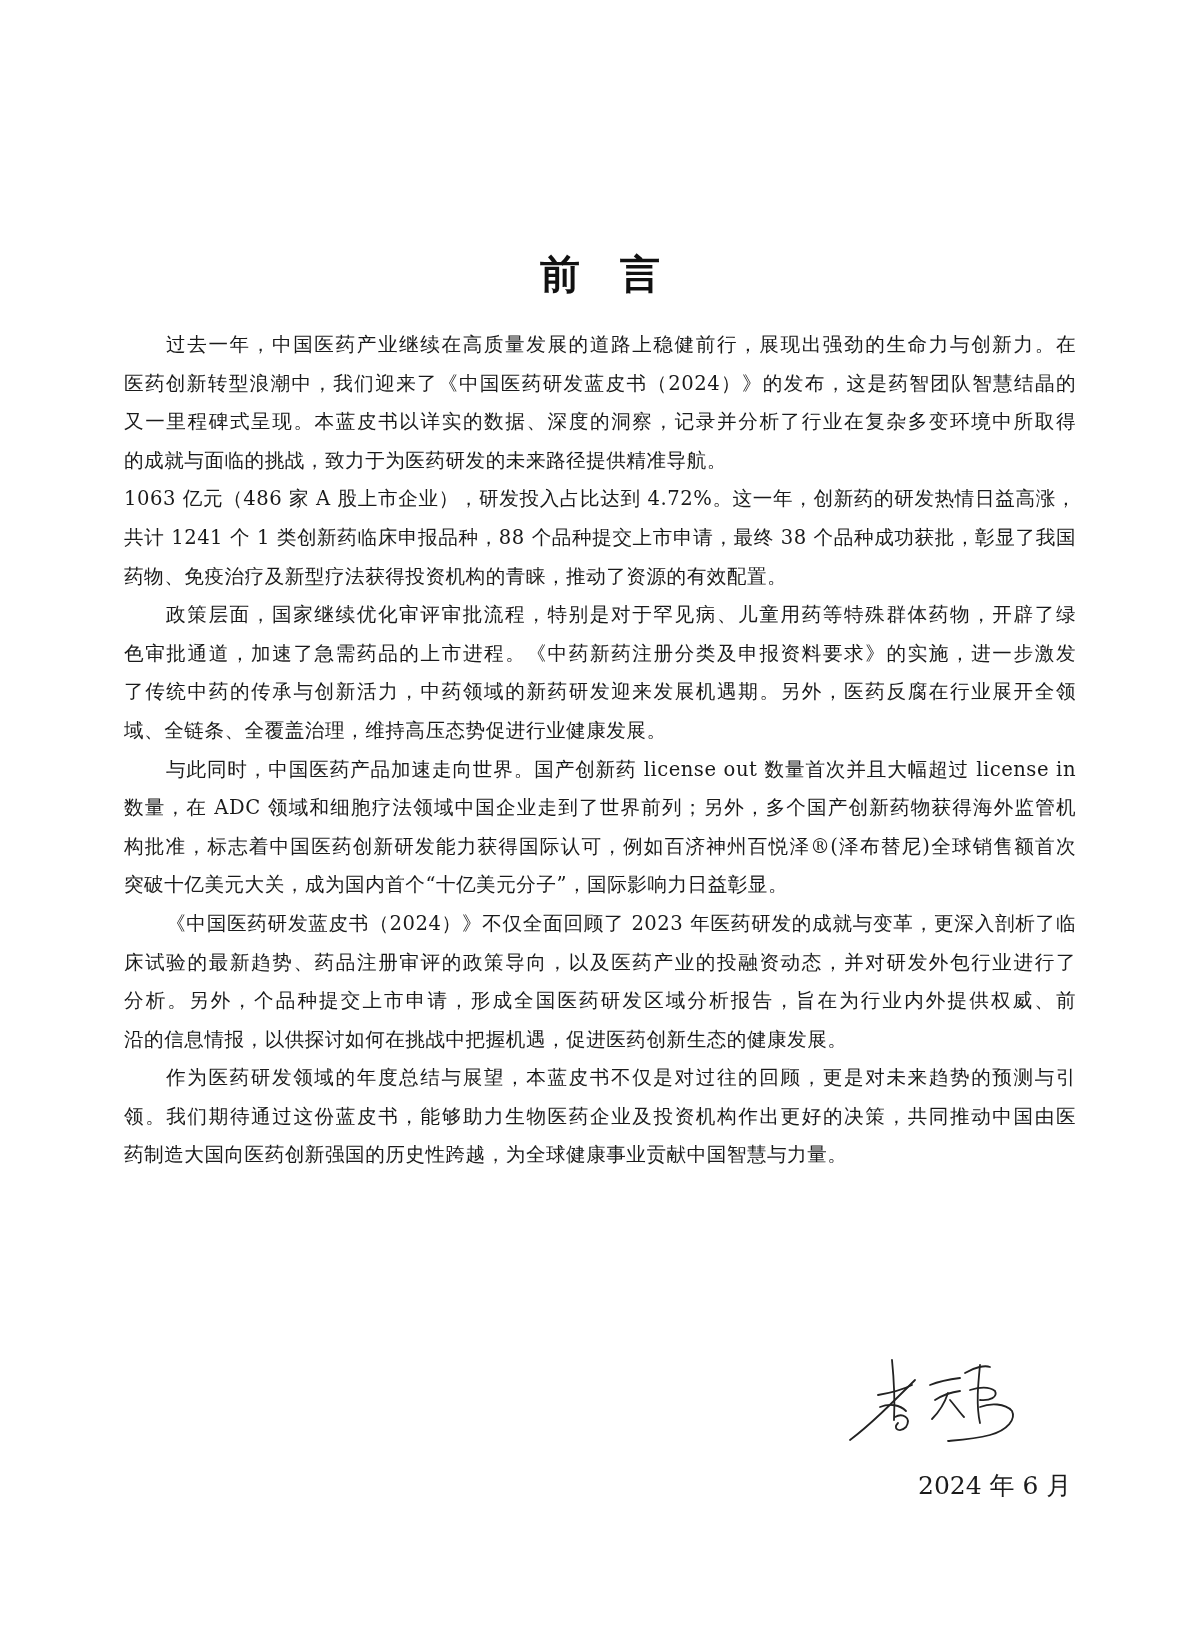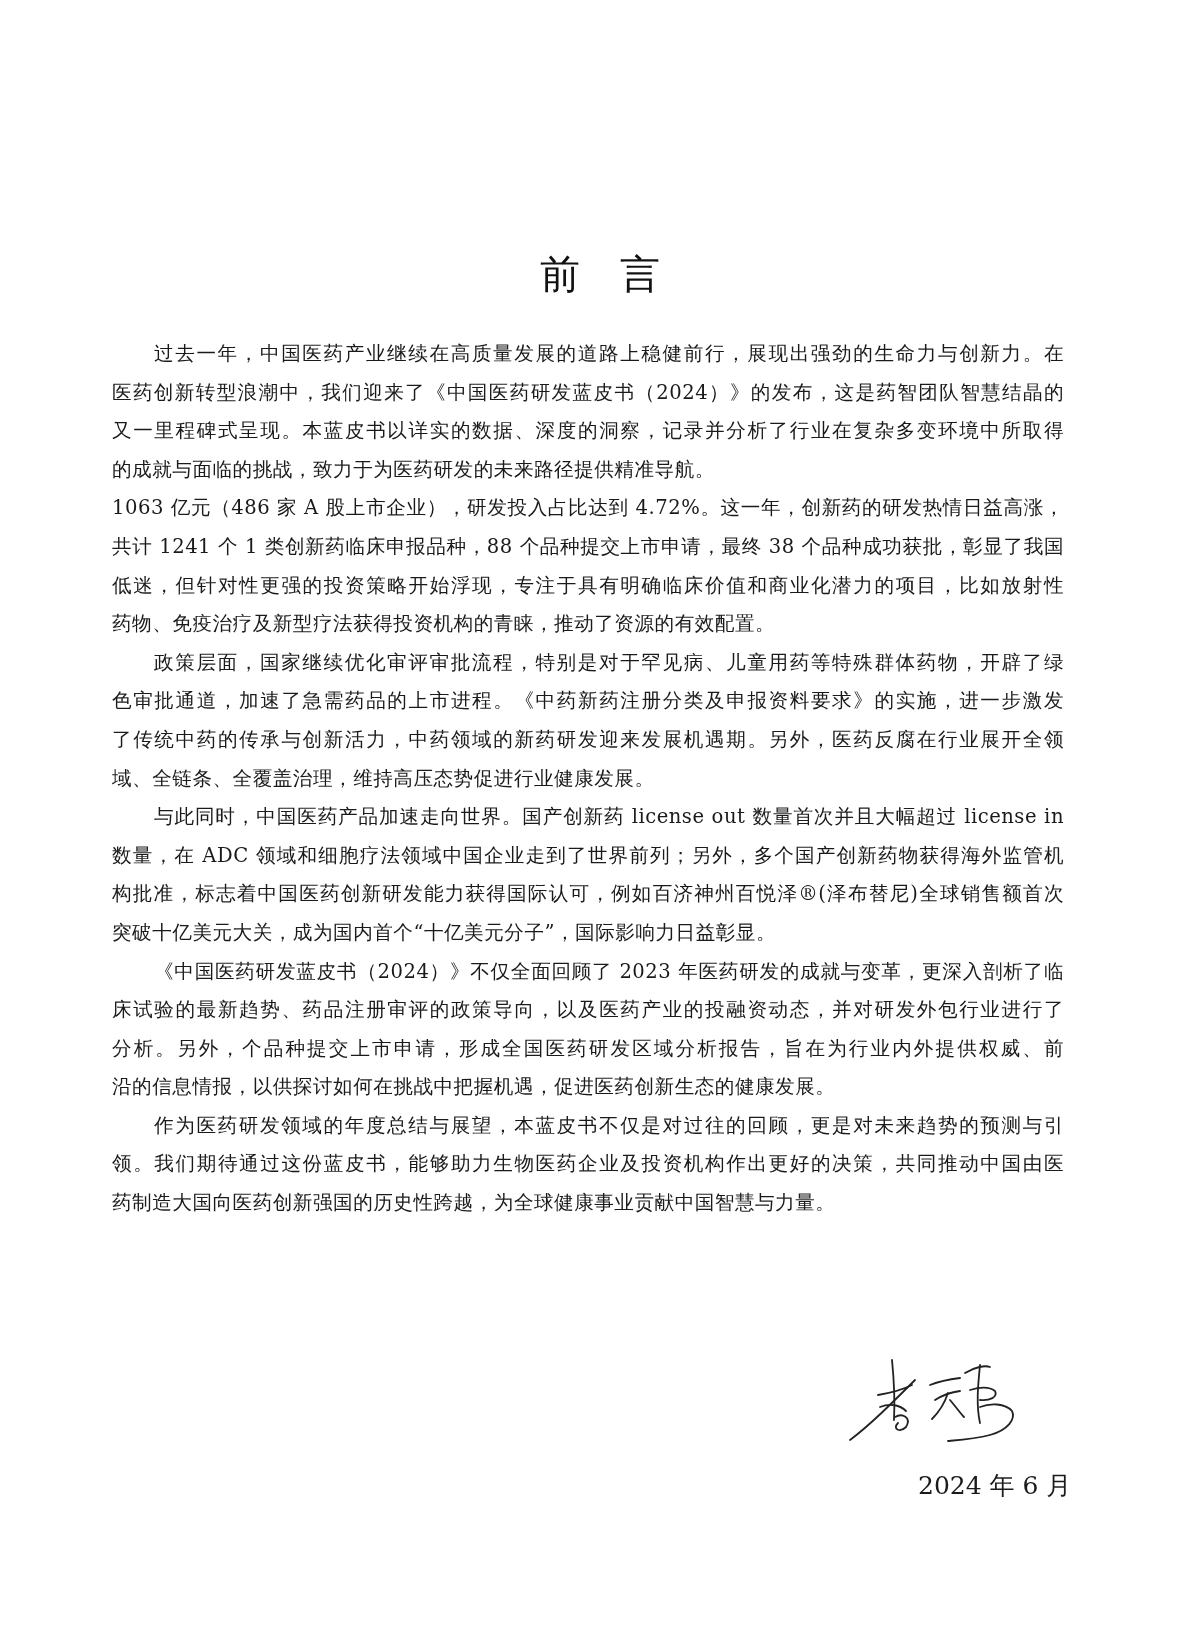--- a/index.html
+++ b/index.html
@@ -1,21 +1,21 @@
 <!DOCTYPE html>
 <html><head>
 <meta charset="utf-8">
 <style>
   html, body { margin: 0; padding: 0; background: #ffffff; }
   body { width: 1200px; height: 1630px; position: relative; overflow: hidden;
          font-family: "DejaVu Serif", "Liberation Serif", serif; color: #1a1a1a; }
   .page { position: absolute; left: 0; top: 0; width: 1200px; height: 1630px; }
   .title { position: absolute; top: 222px; left: 0; width: 1200px; text-align: center;
-           font-size: 40px; letter-spacing: 40px; text-indent: 40px; color: #111; font-weight: normal; line-height: 50px; }
-  .body { position: absolute; left: 112px; top: 326px; width: 952px; margin-top: 9px; }
+           font-size: 40px; letter-spacing: 40px; text-indent: 40px; color: #111; font-weight: bold; line-height: 50px; }
+  .body { position: absolute; left: 124px; top: 326px; width: 952px; }
   .line { height: 38.6px; line-height: 38.6px; font-size: 19.6px; white-space: nowrap;
           text-align: justify; text-align-last: justify; letter-spacing: 0.5px; }
   .line.indent { padding-left: 42px; }
   .line.last { text-align-last: left; }
   .signature { position: absolute; left: 840px; top: 1345px; width: 200px; height: 110px; }
   .date { position: absolute; left: 918px; top: 1473px; font-size: 25px; line-height: 26px; color: #1a1a1a; }
 </style>
 </head>
 <body>
 
@@ -27,21 +27,20 @@
     <div>
       <div class="line indent">过去一年，中国医药产业继续在高质量发展的道路上稳健前行，展现出强劲的生命力与创新力。在</div>
       <div class="line">医药创新转型浪潮中，我们迎来了《中国医药研发蓝皮书（2024）》的发布，这是药智团队智慧结晶的</div>
       <div class="line">又一里程碑式呈现。本蓝皮书以详实的数据、深度的洞察，记录并分析了行业在复杂多变环境中所取得</div>
       <div class="line last">的成就与面临的挑战，致力于为医药研发的未来路径提供精准导航。</div>
     </div>
 
     <div>
       <div class="line">1063 亿元（486 家 A 股上市企业），研发投入占比达到 4.72%。这一年，创新药的研发热情日益高涨，</div>
       <div class="line">共计 1241 个 1 类创新药临床申报品种，88 个品种提交上市申请，最终 38 个品种成功获批，彰显了我国</div>
-      <div class="line">低迷，但针对性更强的投资策略开始浮现，专注于具有明确临床价值和商业化潜力的项目，比如放射性</div>
       <div class="line last">药物、免疫治疗及新型疗法获得投资机构的青睐，推动了资源的有效配置。</div>
     </div>
 
     <div>
       <div class="line indent">政策层面，国家继续优化审评审批流程，特别是对于罕见病、儿童用药等特殊群体药物，开辟了绿</div>
       <div class="line">色审批通道，加速了急需药品的上市进程。《中药新药注册分类及申报资料要求》的实施，进一步激发</div>
       <div class="line">了传统中药的传承与创新活力，中药领域的新药研发迎来发展机遇期。另外，医药反腐在行业展开全领</div>
       <div class="line last">域、全链条、全覆盖治理，维持高压态势促进行业健康发展。</div>
     </div>
 

